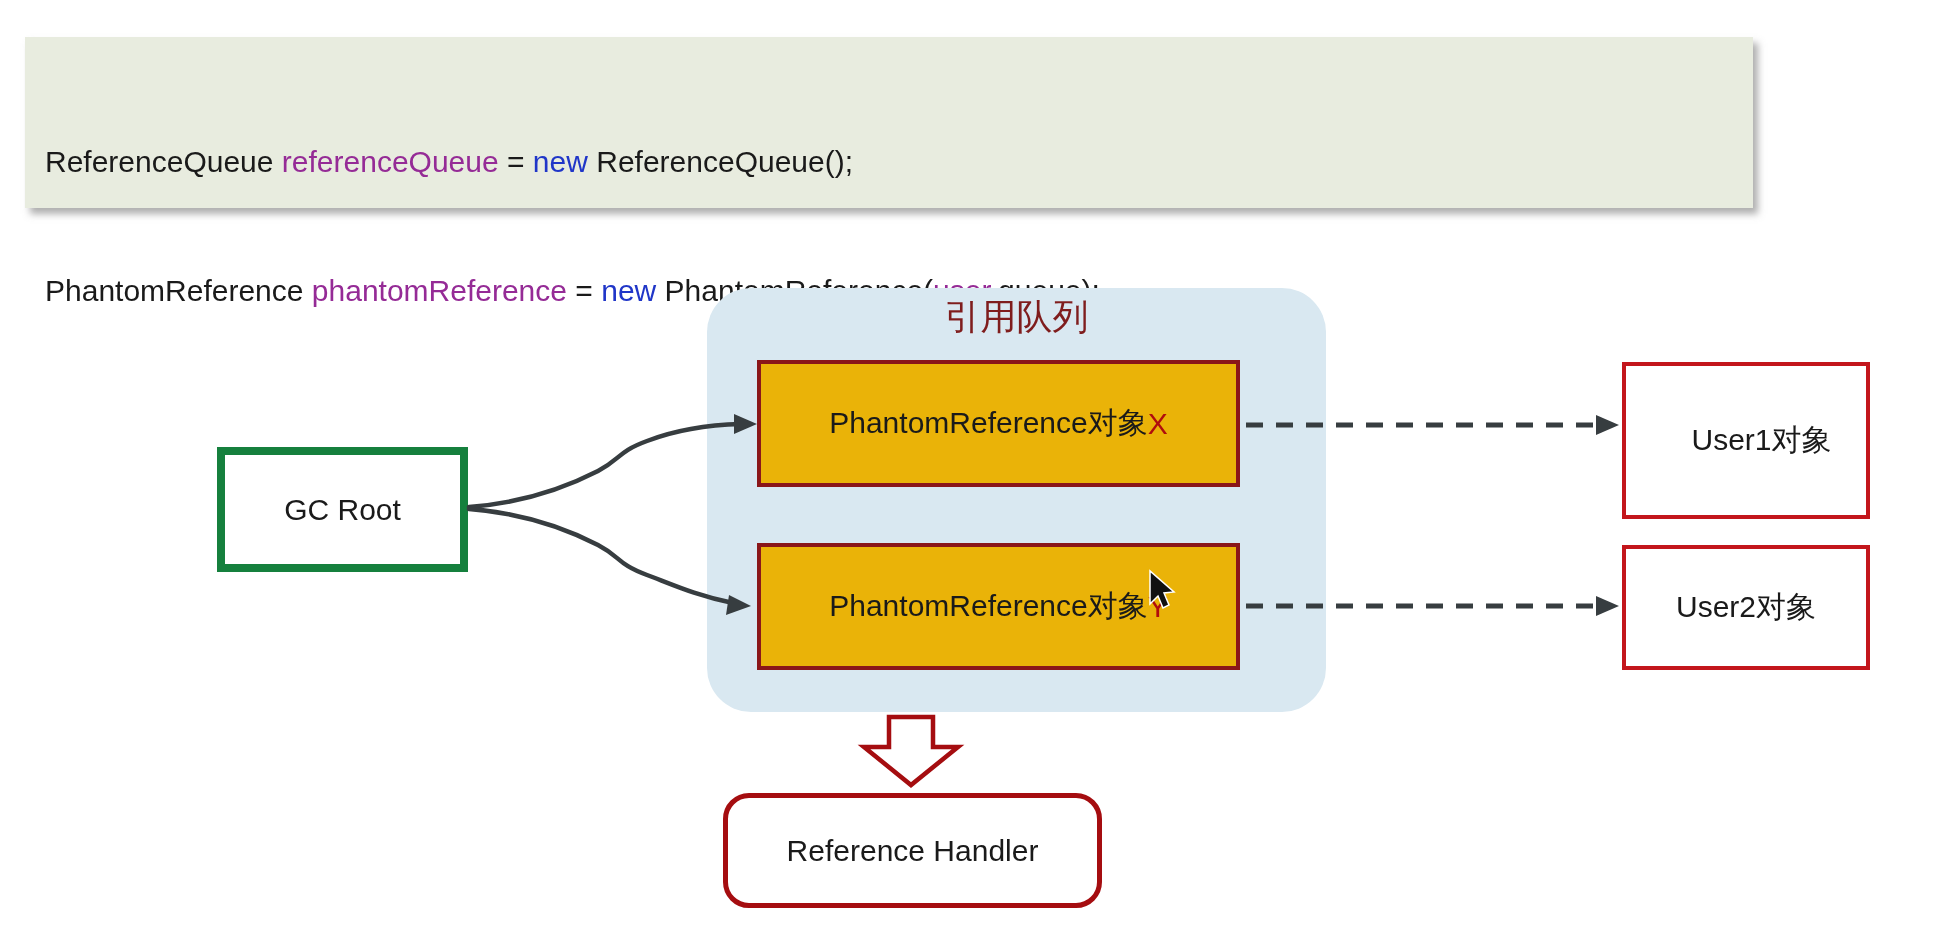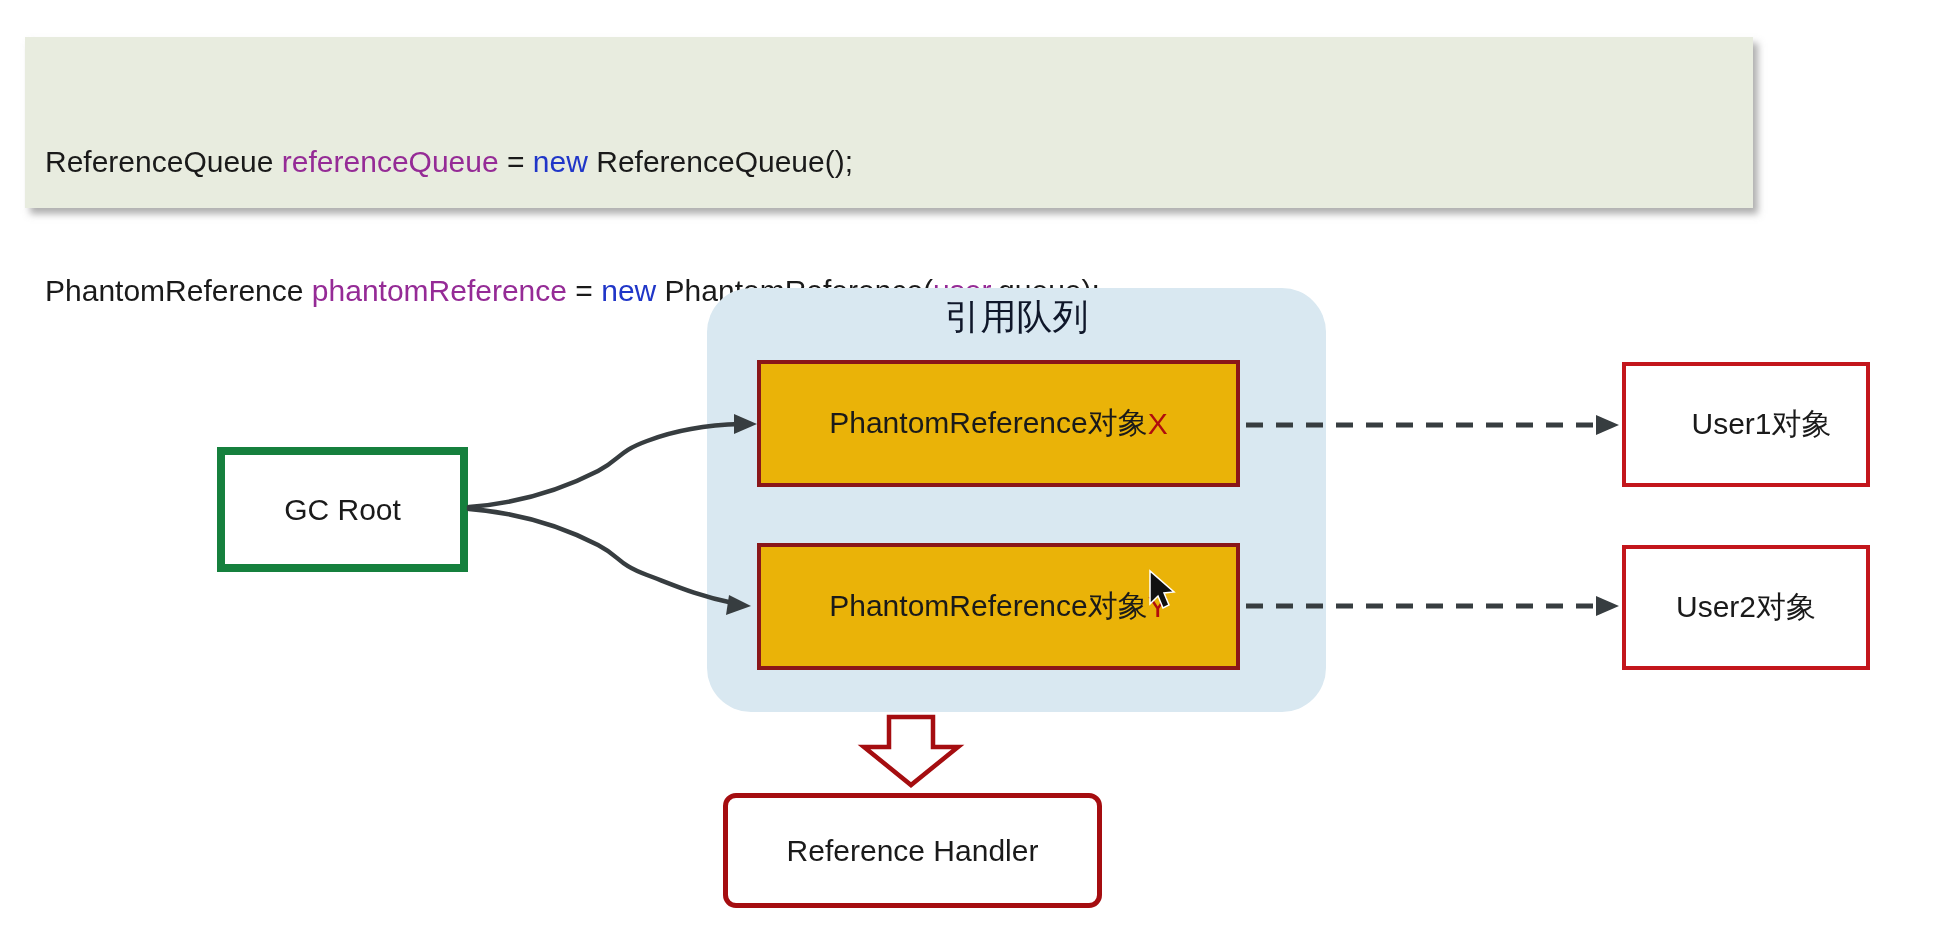--- a/index.html
+++ b/index.html
@@ -49,38 +49,38 @@
     position: absolute;
     left: 707px; top: 288px; width: 619px; height: 424px;
     background: #d9e8f1;
     border-radius: 44px;
   }
   .queue-title {
     position: absolute;
     left: 707px; top: 293px; width: 619px;
     text-align: center;
     font-size: 36px;
-    color: #0f172a;
+    color: #7f1d1d;
   }
   .phantom-box {
     border: 4px solid #8a1619;
     background: #eab308;
   }
   .phantom-x { left: 757px; top: 360px; width: 483px; height: 127px; }
   .phantom-y { left: 757px; top: 543px; width: 483px; height: 127px; }
   .highlight-letter { color: #b00d0d; }
   .user-box {
     border: 4px solid #c3161c;
   }
-  .user-1 { left: 1622px; top: 362px; width: 248px; height: 125px; padding-left: 31px; }
+  .user-1 { left: 1622px; top: 362px; width: 248px; height: 157px; padding-left: 31px; }
   .user-2 { left: 1622px; top: 545px; width: 248px; height: 125px; }
   .handler-box {
     left: 723px; top: 793px; width: 379px; height: 115px;
     border: 5px solid #a50d10;
-    border-radius: 13px;
+    border-radius: 26px;
   }
 
   
   .overlay {
     position: absolute;
     left: 0; top: 0;
     width: 1935px; height: 932px;
     pointer-events: none;
   }
 </style>

